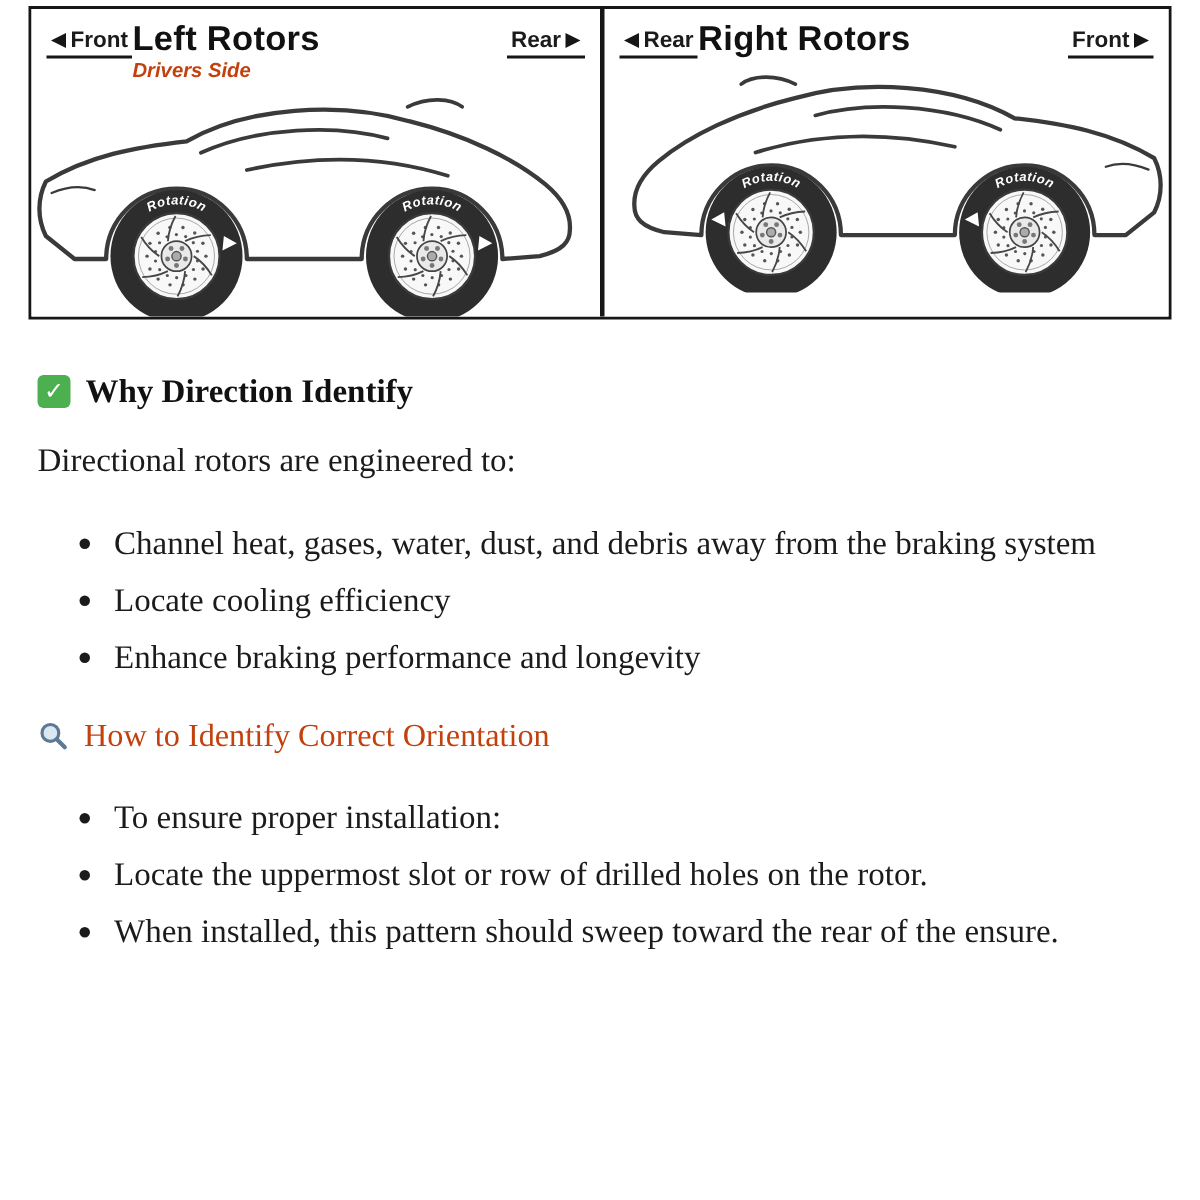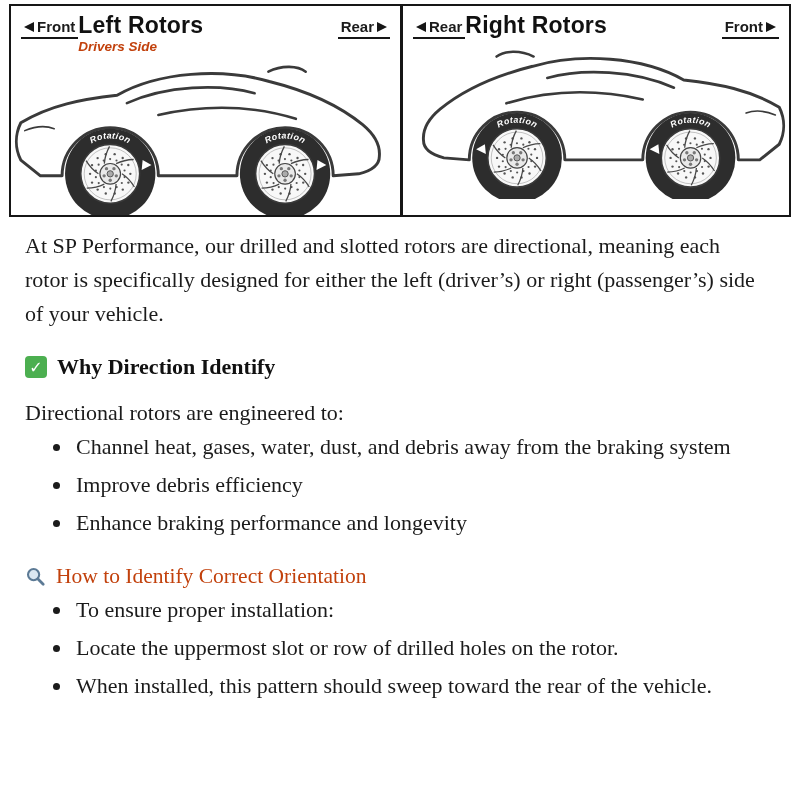--- a/index.html
+++ b/index.html
@@ -1,20 +1,20 @@
 <!DOCTYPE html>
 <html><head>
 <meta charset="utf-8">
 <style>
   *{margin:0;padding:0;box-sizing:border-box}
   html,body{width:800px;height:800px;overflow:hidden}
   body{background:#fff;color:#1b1b1b;font-family:"Liberation Serif",serif}
 
   
-  .diagram{display:flex;border:2px solid #161616;margin:4px 9px 0;background:#fff}
+  .diagram{display:flex;border:2px solid #161616;margin:4px 19px 0;background:#fff}
   .panel{width:50%;background:#fff}
   .panel + .panel{border-left:3px solid #161616}
   .panel-header{display:flex;align-items:flex-start;padding:7px 10px 0;font-family:"Liberation Sans",sans-serif}
   .dir{display:inline-flex;align-items:center;gap:3px;font-weight:bold;font-size:15px;
        border-bottom:2.5px solid #161616;padding:1px 3px 2px;margin-top:4px;white-space:nowrap}
   .tri{width:0;height:0;border-top:5px solid transparent;border-bottom:5px solid transparent;display:inline-block}
   .tri.left{border-right:10px solid #161616}
   .tri.right{border-left:10px solid #161616}
   .panel-title-wrap{flex:1;text-align:left;line-height:1.12}
   .panel-title{font-size:23px;font-weight:bold;letter-spacing:.2px;color:#111}
@@ -30,21 +30,21 @@
   
   .content{padding:12px 35px 0 25px}
   .intro{font-size:22px;line-height:1.55}
   .section-heading{margin-top:23px;font-size:22px;font-weight:bold;display:flex;align-items:center;gap:10px;color:#111}
   .section-heading.light{font-weight:normal;font-size:21.5px;color:#c2410c}
   .check-icon{display:inline-flex;align-items:center;justify-content:center;flex:none;
       width:22px;height:22px;border-radius:4px;background:#4caf50;color:#fff;
       font-size:16px;font-weight:bold;font-family:"DejaVu Sans",sans-serif}
   .magnifier{flex:none;display:inline-block}
   .lead{margin-top:20px;font-size:22px}
-  ul.bullets{margin:4px 0 0;padding-left:48px;list-style:disc}
+  ul.bullets{margin:25px 0 0;padding-left:48px;list-style:disc}
   ul.bullets li{font-size:22px;line-height:1.55;margin-bottom:4px;padding-left:3px}
 </style>
 </head>
 <body>
 
 <div class="diagram">
 
   <div class="panel">
     <div class="panel-header">
       <span class="dir">
@@ -292,42 +292,41 @@
       <text class="rot"><textPath href="#rp-rot-r" startOffset="50%">Rotation</textPath></text>
       <text class="rot"><textPath href="#rp-rot-f" startOffset="50%">Rotation</textPath></text>
       <path class="rot-arrow" d="M84,108 L75,113 L85,118 Z"></path>
       <path class="rot-arrow" d="M262,108 L253,113 L263,118 Z"></path>
     </svg>
   </div>
 </div>
 
 <div class="content">
 
-  <p class="intro">At SP Performance, our drilled and slotted rotors are directional, meaning each rotor is specifically designed for either the left (driver’s) or right (passenger’s) side of your vehicle.</p>
 
   <h2 class="section-heading">
     <span class="check-icon">✓</span>
     <span>Why Direction Identify</span>
   </h2>
 
   <p class="lead">Directional rotors are engineered to:</p>
 
   <ul class="bullets">
       <li>Channel heat, gases, water, dust, and debris away from the braking system</li>
-      <li>Improve debris efficiency</li>
+      <li>Locate cooling efficiency</li>
       <li>Enhance braking performance and longevity</li>
     </ul>
 
   <h3 class="section-heading light">
     <svg class="magnifier" width="21" height="21" viewBox="0 0 21 21">
       <circle cx="8.6" cy="8.6" r="5.6" fill="#dbe7f1" stroke="#5c7a95" stroke-width="2.1"></circle>
       <line x1="13" y1="13" x2="18.2" y2="18.2" stroke="#5c7a95" stroke-width="2.8" stroke-linecap="round"></line>
     </svg>
     <span>How to Identify Correct Orientation</span>
   </h3>
 
   <ul class="bullets">
       <li>To ensure proper installation:</li>
       <li>Locate the uppermost slot or row of drilled holes on the rotor.</li>
-      <li>When installed, this pattern should sweep toward the rear of the vehicle.</li>
+      <li>When installed, this pattern should sweep toward the rear of the ensure.</li>
     </ul>
 
 </div>
 
 </body></html>

